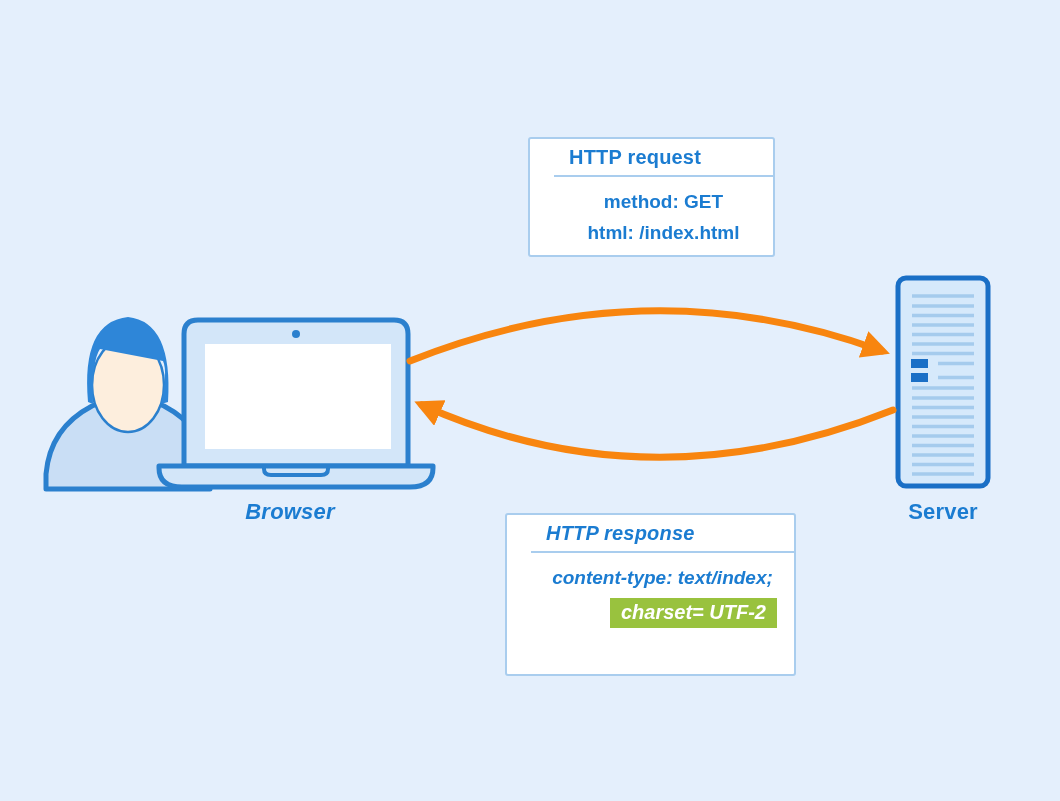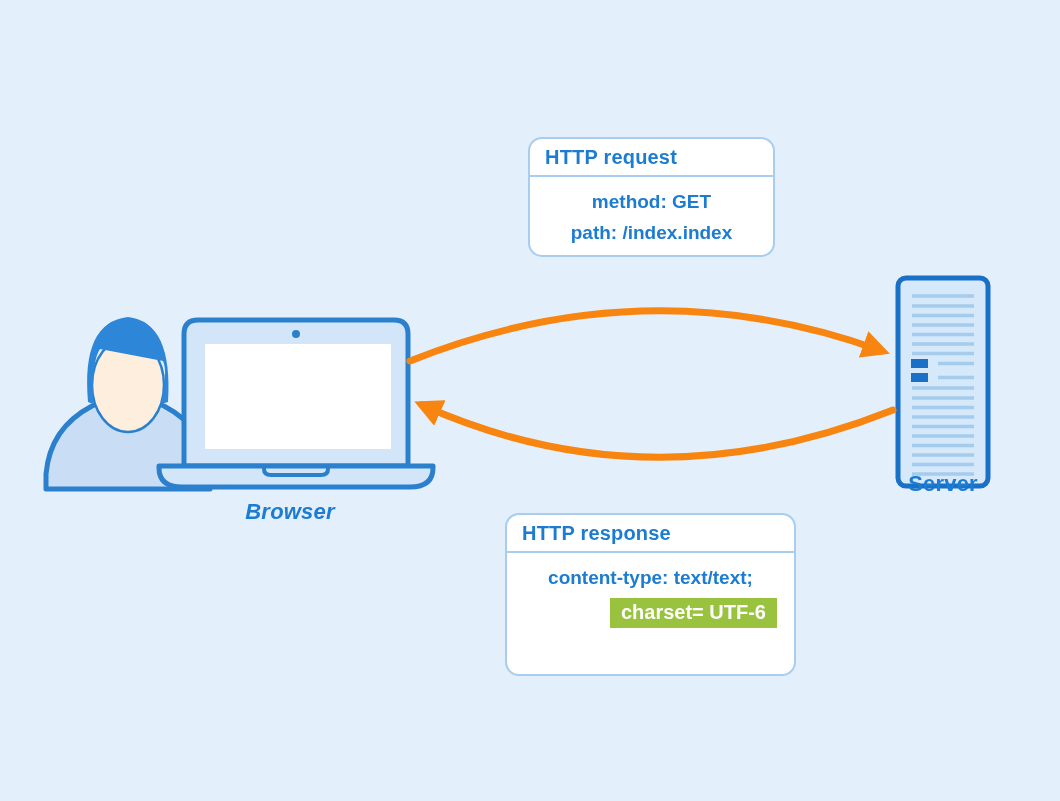--- a/index.html
+++ b/index.html
@@ -12,41 +12,41 @@
   body{font-family:"Liberation Sans","DejaVu Sans",sans-serif;}
   .canvas{
     position:relative; width:1060px; height:801px; overflow:hidden;
     background:var(--bg);
   }
   .illustration{position:absolute; left:0; top:0;}
   .arrow{stroke:var(--orange); stroke-width:7; fill:none; stroke-linecap:round;}
   .arrowhead{fill:var(--orange);}
   .infobox{
     position:absolute; box-sizing:border-box; background:#ffffff;
-    border:2px solid var(--box_border); border-radius:14px;
+    border:2px solid var(--box_border); border-radius:3px;padding-left:24px;
   }
   .infobox-title{
     padding:7px 15px 6px; font-size:20px; font-weight:700; color:var(--blue_text);
     border-bottom:2px solid var(--box_border); letter-spacing:0.2px;
   }
   .infobox-body{padding:9px 15px 10px;}
   .infoline{font-size:19px; font-weight:600; color:var(--blue_text); line-height:31px;text-align:center;}
   .request-box{left:528px; top:137px; width:247px; height:120px;}
-  .response-box{left:505px; top:513px; width:291px; height:163px;}
+  .response-box{left:505px; top:513px; width:291px; height:163px;font-style:italic;}
   .chip-row{text-align:right; margin-top:5px; padding-right:2px;}
   .chip{
     display:inline-block; background:var(--green); color:#ffffff;
     font-size:20px; font-weight:600; padding:2px 11px 4px; line-height:24px;
   }
   .node-label{
     position:absolute; text-align:center; font-size:22px; font-weight:700;
     color:var(--blue_text); letter-spacing:0.2px;
   }
   .browser-label{left:178px; top:499px; width:224px;font-style:italic;}
-  .server-label{left:898px; top:471px; width:90px;}
+  .server-label{left:898px; top:499px; width:90px;}
 </style>
 </head>
 <body>
 
 <div class="canvas">
 
   <svg class="illustration" width="1060" height="801" viewBox="0 0 1060 801">
     <defs>
       <marker id="ah" viewBox="0 0 10 10" refX="7" refY="5" markerWidth="4" markerHeight="4" orient="auto-start-reverse">
         <path class="arrowhead" d="M 0 0 L 10 5 L 0 10 z"></path>
@@ -95,30 +95,30 @@
     </g>
 
     <path class="arrow" d="M 410 361 Q 648 266 882 351" marker-end="url(#ah)"></path>
     <path class="arrow" d="M 893 410 Q 650 507 422 405" marker-end="url(#ah)"></path>
   </svg>
 
   <div class="infobox request-box">
     <div class="infobox-title">HTTP request</div>
     <div class="infobox-body">
       <div class="infoline">method: GET</div>
-      <div class="infoline">path: /index.index</div>
+      <div class="infoline">html: /index.html</div>
     </div>
   </div>
 
   <div class="infobox response-box">
     <div class="infobox-title">HTTP response</div>
     <div class="infobox-body">
-      <div class="infoline">content-type: text/text;</div>
+      <div class="infoline">content-type: text/index;</div>
       <div class="chip-row">
-        <span class="chip">charset= UTF-6</span>
+        <span class="chip">charset= UTF-2</span>
       </div>
     </div>
   </div>
 
   <div class="node-label browser-label">Browser</div>
   <div class="node-label server-label">Server</div>
 
 </div>
 
 </body></html>

